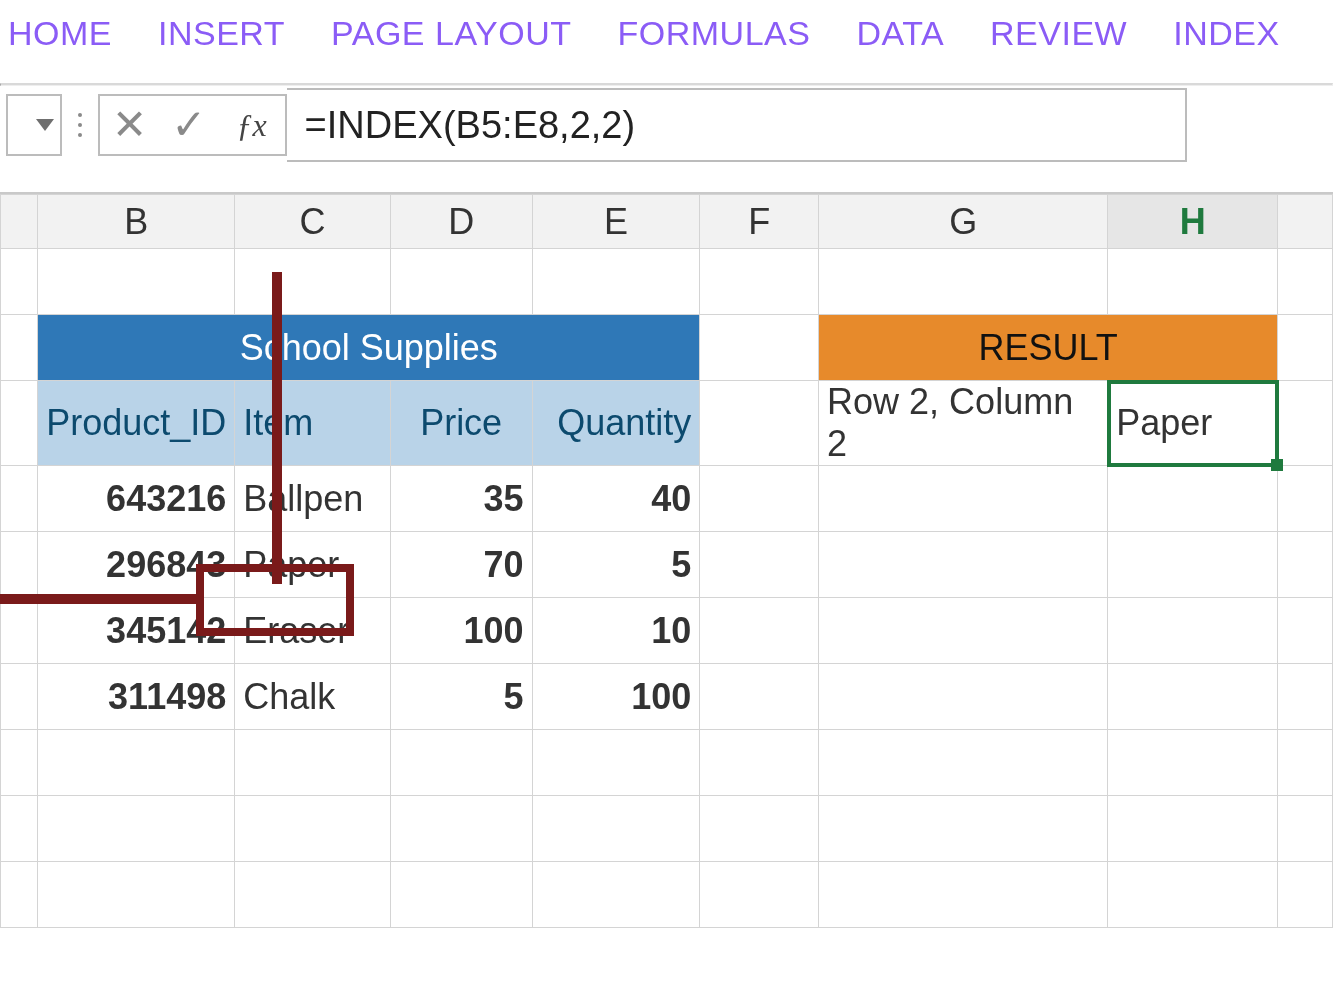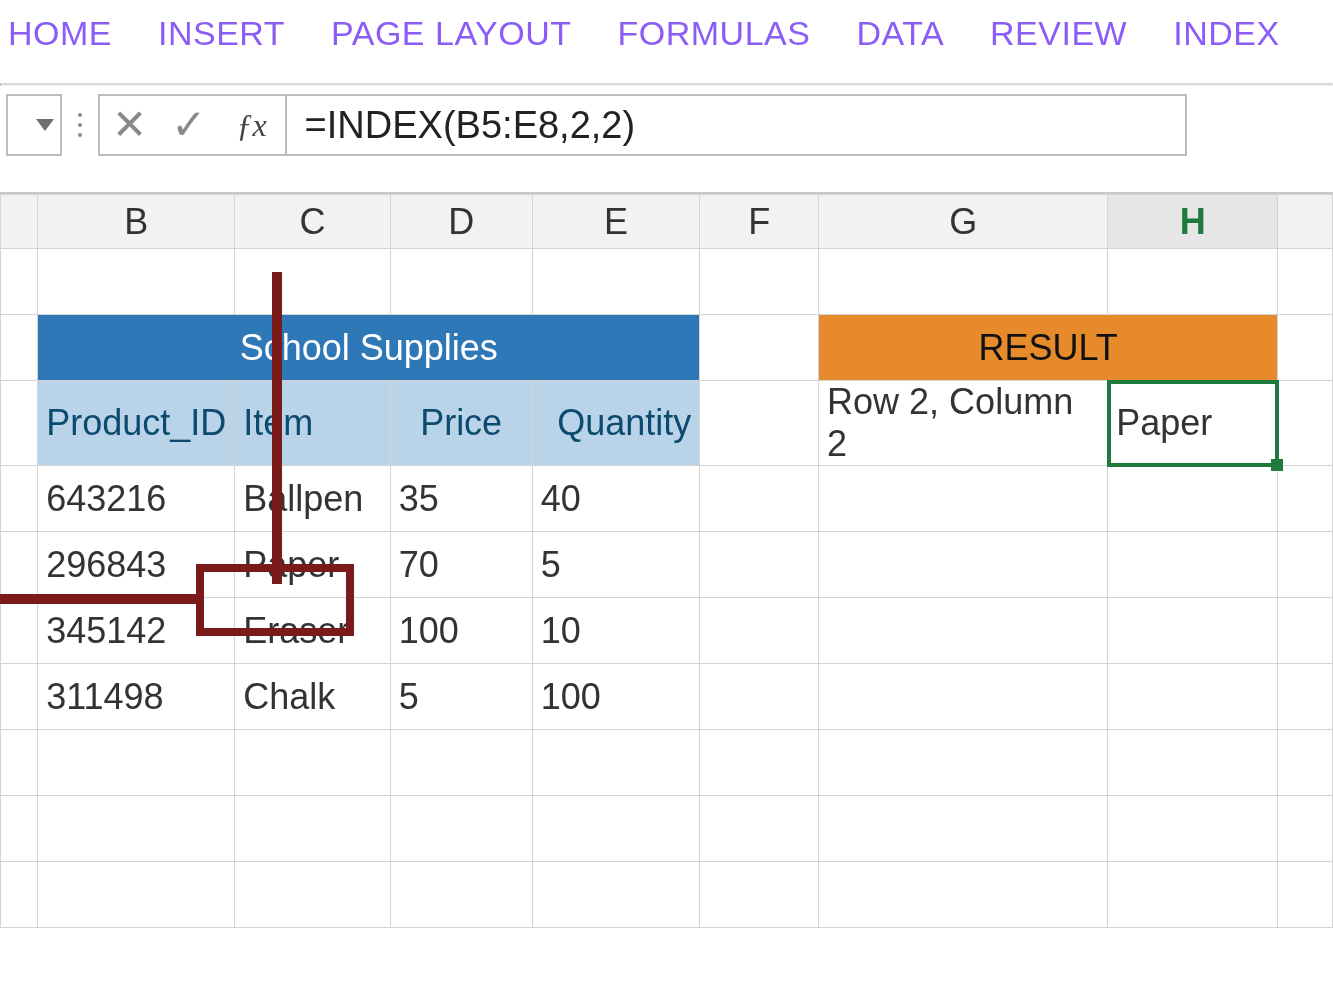--- a/index.html
+++ b/index.html
@@ -66,21 +66,21 @@
   .fxbtns .chk { color:#8a8a8a; font-size:42px; line-height:1; }
   .fxlabel {
     font-family: "Cambria Math", "Times New Roman", serif;
     font-style: italic;
     font-size: 32px;
     color: #444;
     padding: 0 6px;
   }
   .formula-input {
     flex: 0 0 900px;
-    height: 62px;
+    height: 74px;
     border: 2px solid #bcbcbc;
     border-left: none;
     font-size: 38px;
     padding: 0 18px;
     color: #222;
     outline: none;
   }
   
   .grid {
     position: relative;
@@ -130,21 +130,21 @@
   .title-right {
     background: #e78a2b !important;
     color: #111;
     text-align: center;
     font-size: 36px;
   }
   .hdrrow td.h {
     background: #b9d3e8 !important;
     color: #0c4a6e;
   }
-  .num { text-align: left; }
+  .num { text-align: right; font-weight: bold; }
   .txt { text-align: left; }
   .sel {
     outline: 4px solid #1f7a3e;
     outline-offset: -3px;
     position: relative;
   }
   .sel::after {
     content:"";
     position:absolute;
     right:-6px; bottom:-6px;

